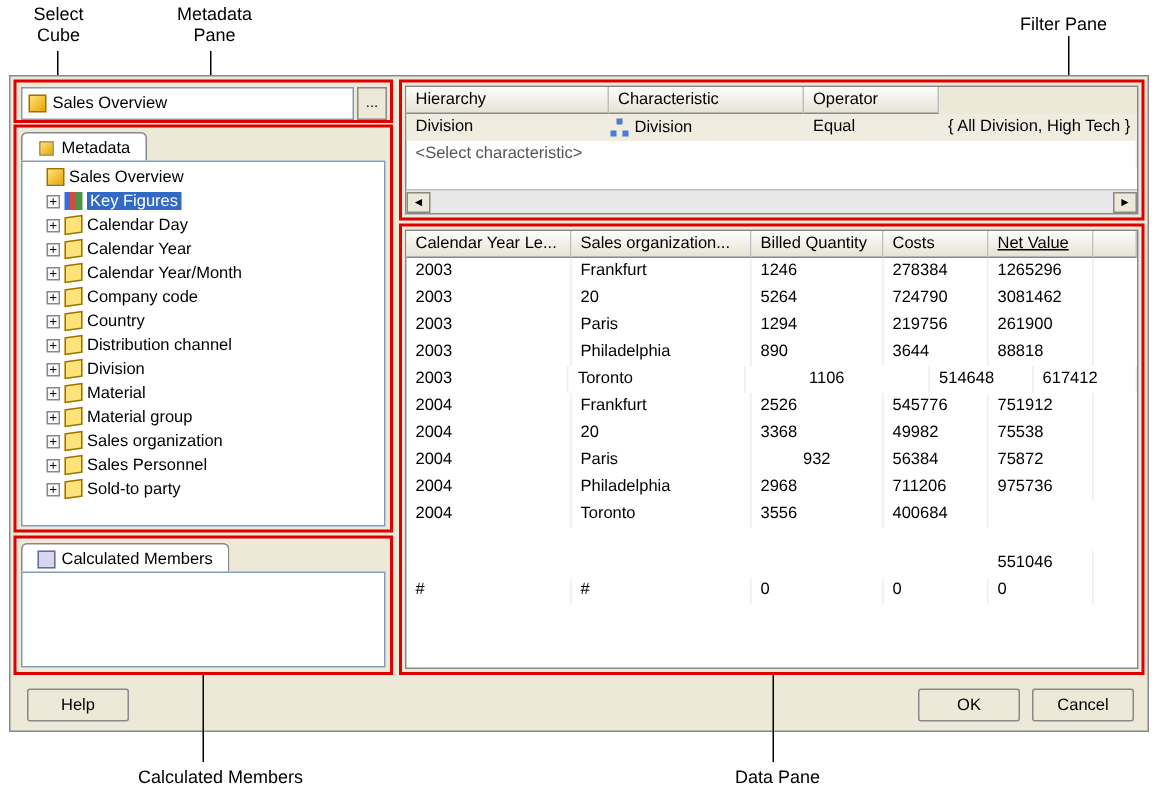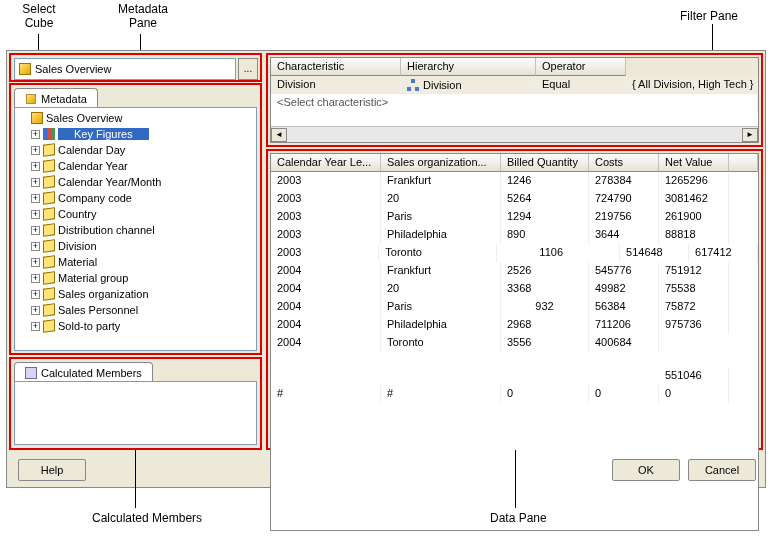--- a/index.html
+++ b/index.html
@@ -108,21 +108,21 @@
     transform: skewY(-8deg);
     display:inline-block;
   }
   .hier-icon {
     width:12px;height:12px;margin-right:4px;display:inline-block;position:relative;
   }
   .hier-icon::before{content:"";position:absolute;top:0;left:4px;width:4px;height:4px;background:#4a7ad1;}
   .hier-icon::after{content:"";position:absolute;bottom:0;left:0;width:4px;height:4px;background:#4a7ad1;box-shadow:8px 0 #4a7ad1;}
   .selected {
     background: #316ac5; color: #fff;
-    padding: 0 16px;
+    padding: 0 2px;
   }
   
   .calc-pane {
     position: absolute; background: #fff;
     border: 1px solid #7f9db9;
   }
   .calc-icon {
     width:12px;height:12px;margin-right:4px;display:inline-block;
     border:1px solid #6a6a9a;background:#d6d6f0;
   }
@@ -267,49 +267,49 @@
 </div>
 
 <div class="tab active" style="left:14px;top:362px">
   <span class="calc-icon"></span>
   <span>Calculated Members</span>
 </div>
 <div class="calc-pane" style="left:14px;top:381px;width:243px;height:64px"></div>
 
 <div class="filter-grid" style="left:270px;top:57px;width:489px;height:86px">
   <div class="hdr-row" id="filter-hdr">
+      <div class="hdr-cell" style="width: 135px;">Hierarchy</div>
       <div class="hdr-cell" style="width: 130px;">Characteristic</div>
-      <div class="hdr-cell" style="width: 135px;">Hierarchy</div>
       <div class="hdr-cell" style="width: 90px;">Operator</div>
     </div>
   <div class="body-row" style="background:#f0ede0">
     <div class="body-cell" style="width:130px">Division</div>
     <div class="body-cell" style="width:135px;display:flex;align-items:center">
       <span class="hier-icon"></span>
       <span>Division</span>
     </div>
     <div class="body-cell" style="width:90px">Equal</div>
     <div class="body-cell" style="flex:1">{ All Division, High Tech }</div>
   </div>
   <div class="body-row">
     <div class="body-cell" style="width:489px;color:#555">&lt;Select characteristic&gt;</div>
   </div>
   <div class="scroll-h">
     <div class="scroll-btn">◄</div>
     <div class="scroll-btn">►</div>
   </div>
 </div>
 
-<div class="data-grid" style="left:270px;top:153px;width:489px;height:378px">
+<div class="data-grid" style="left:270px;top:153px;width:489px;height:293px">
   <div class="hdr-row" id="data-hdr">
       <div class="hdr-cell" style="width: 110px;">Calendar Year Le...</div>
       <div class="hdr-cell" style="width: 120px;">Sales organization...</div>
       <div class="hdr-cell" style="width: 88px;">Billed Quantity</div>
       <div class="hdr-cell" style="width: 70px;">Costs</div>
-      <div class="hdr-cell" style="width: 70px;">Net Value</div>
+      <div class="hdr-cell" style="width: 70px; text-decoration: underline;">Net Value</div>
       <div class="hdr-cell" style="flex: 1 1 0%;"></div>
     </div>
   <div id="data-body">
       <div class="body-row">
         <div class="body-cell" style="width: 110px;">2003</div>
         <div class="body-cell" style="width: 120px;">Frankfurt</div>
         <div class="body-cell" style="width: 88px;">1246</div>
         <div class="body-cell" style="width: 70px;">278384</div>
         <div class="body-cell" style="width: 70px;">1265296</div>
       </div>

